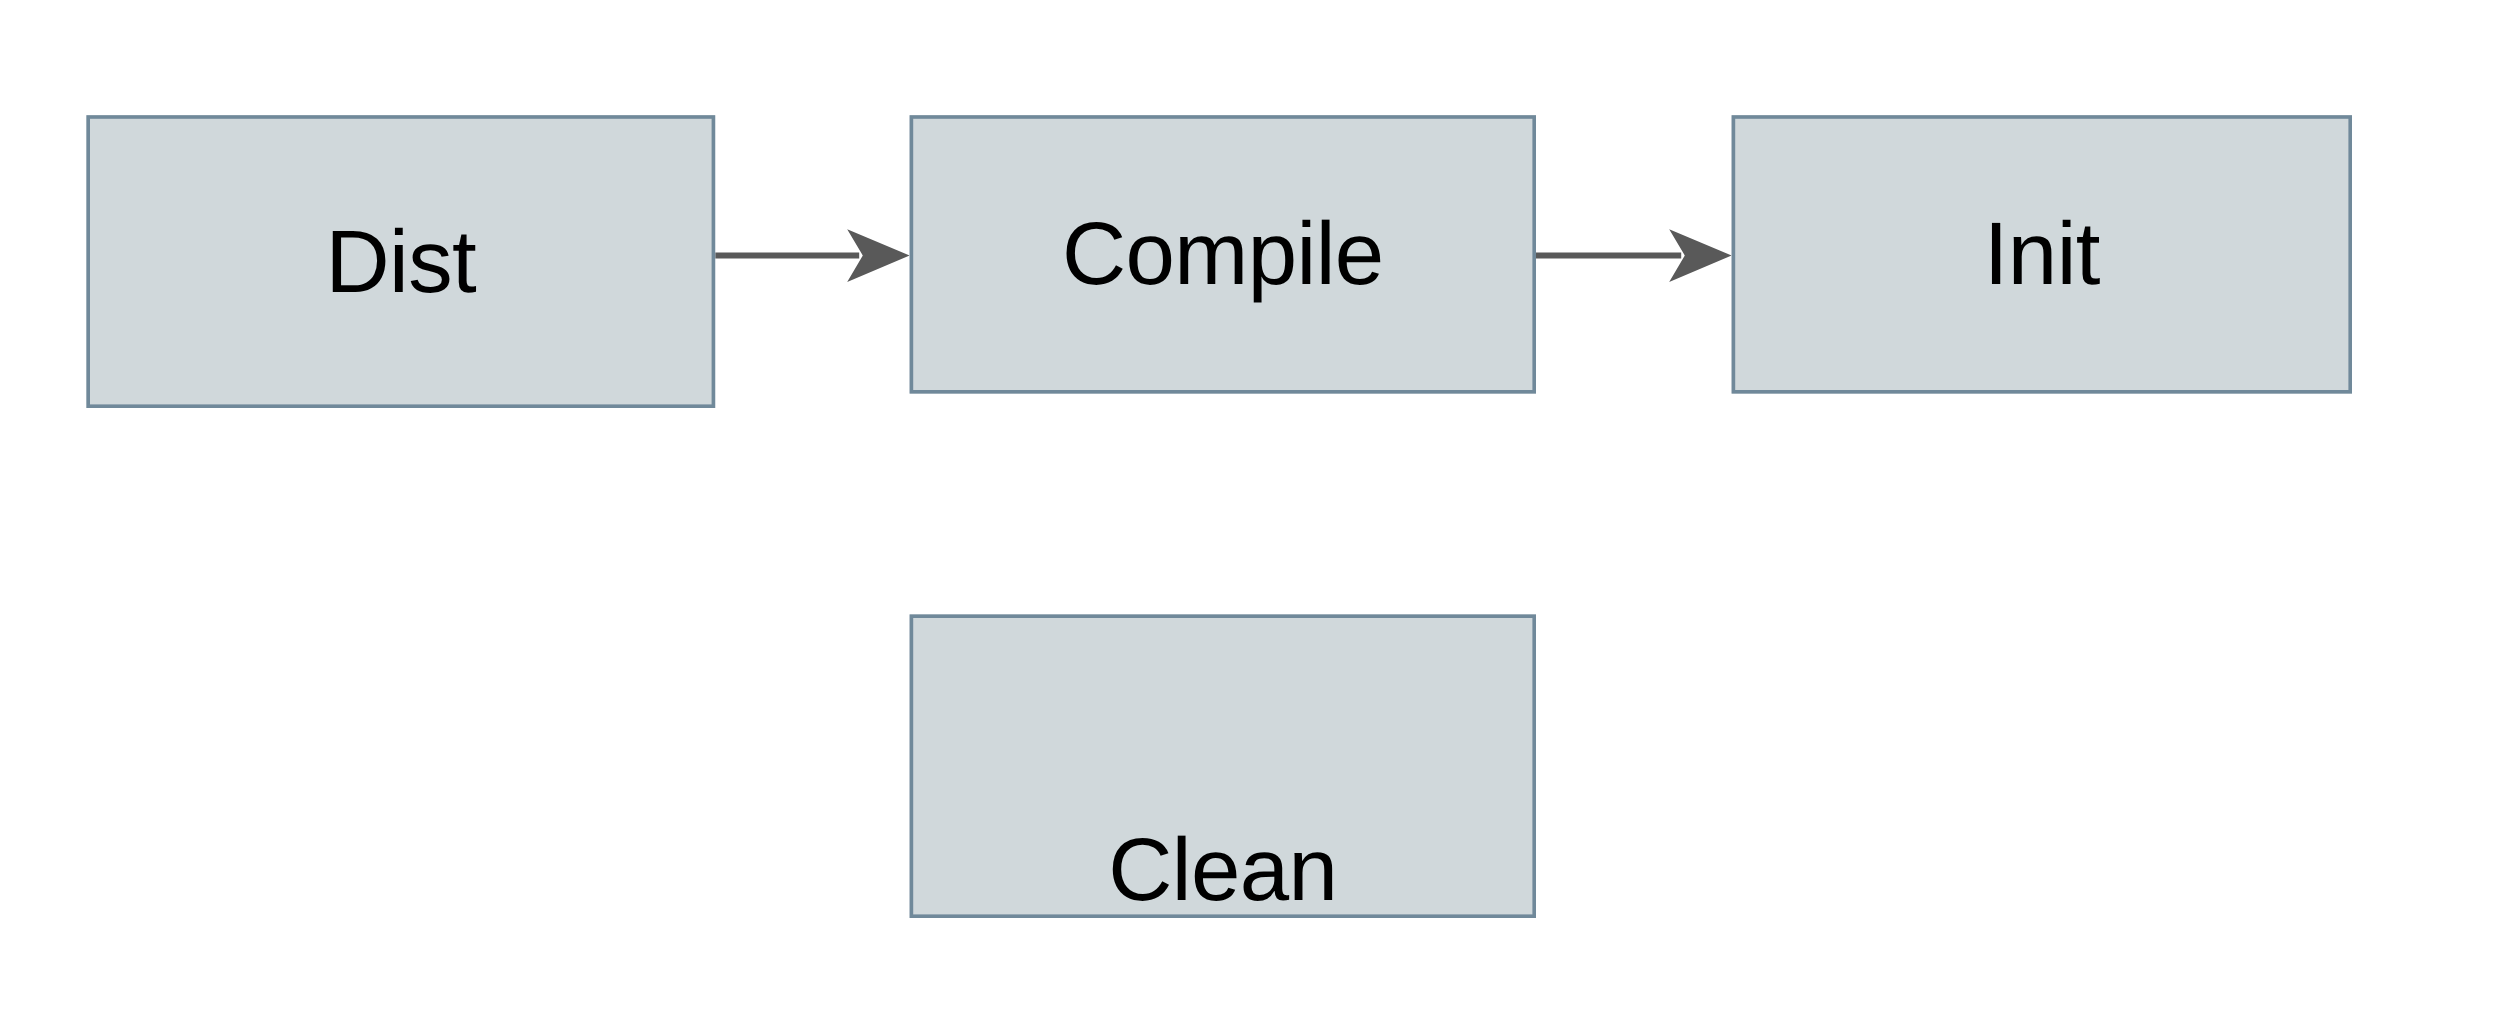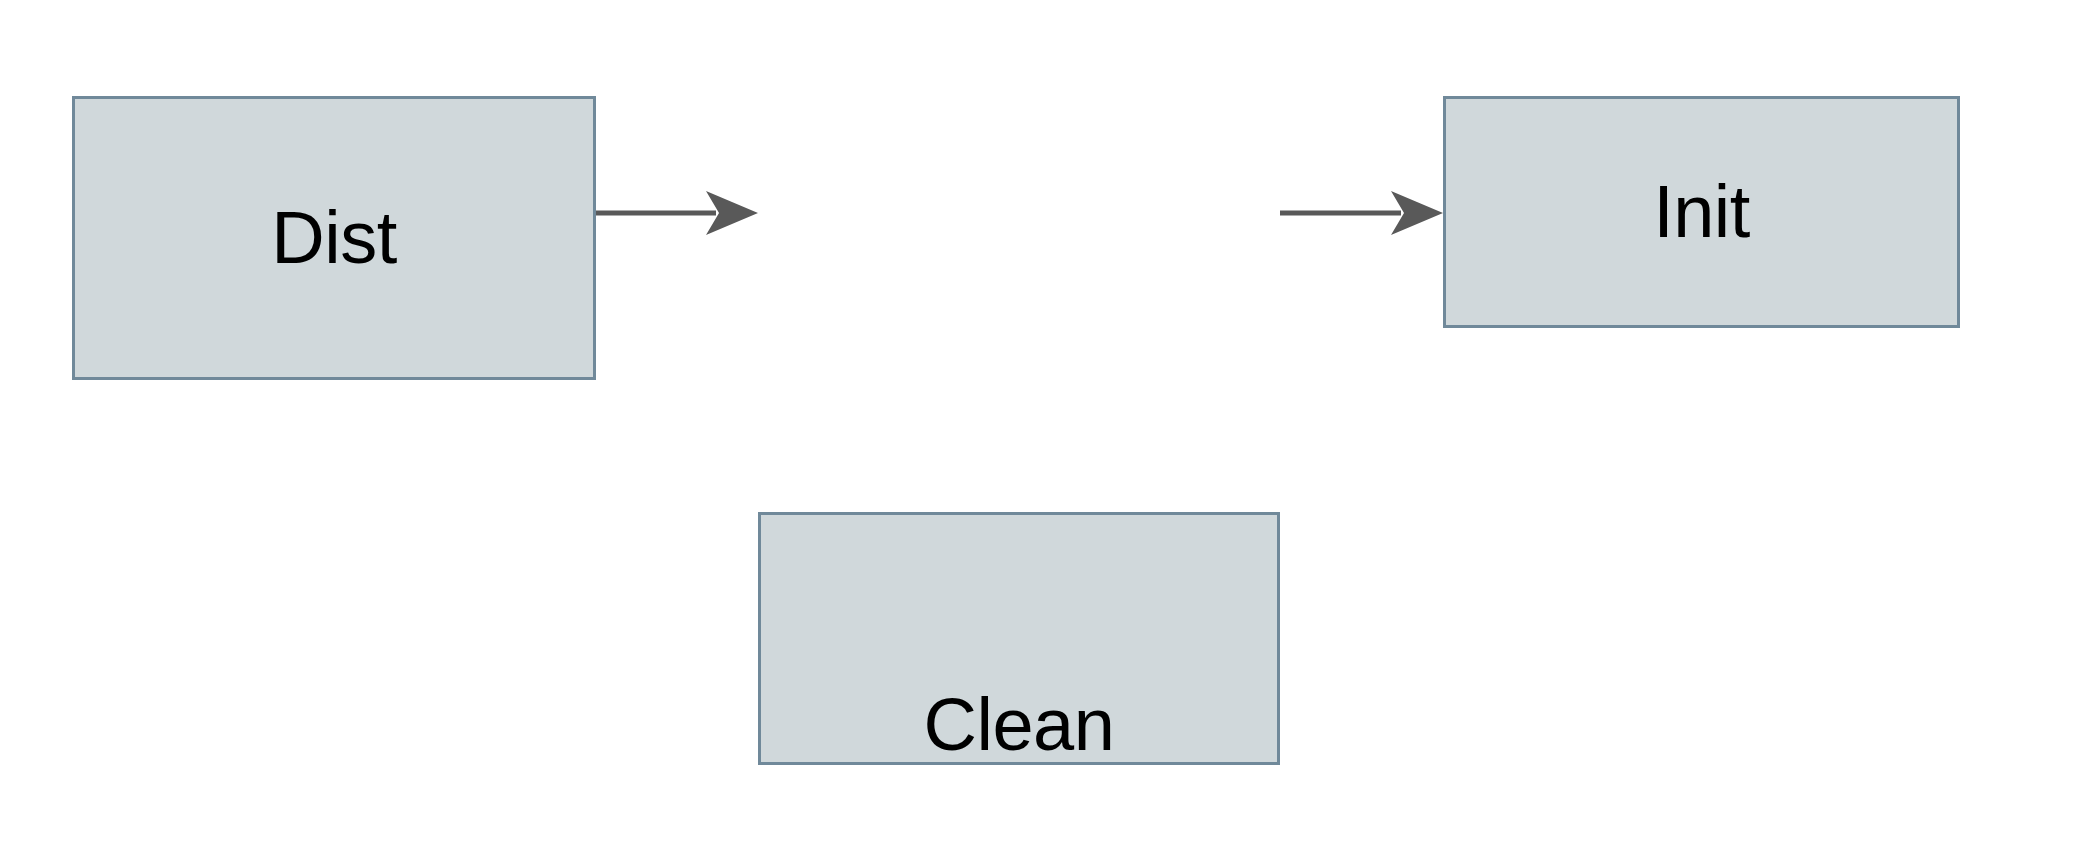--- a/index.html
+++ b/index.html
@@ -57,24 +57,27 @@
     </svg>
   </div>
 
   <div class="edge" style="left:1280px; top:189px; width:163px; height:48px;">
     <svg width="163" height="48" viewBox="0 0 163 48" xmlns="http://www.w3.org/2000/svg">
       <line x1="0" y1="24" x2="121" y2="24" stroke="#595959" stroke-width="5"></line>
       <path d="M 163 24 L 111 46 L 124 24 L 111 2 Z" fill="#595959"></path>
     </svg>
   </div>
 
-  <div class="node" style="left:72px; top:96px; width:524px; height:284px;">
+  <div class="node" style="left:72px; top:96px; width:524px; height:244px;">
     <span class="node-label">Dist</span>
   </div>
 
+  <div class="node" style="left:758px; top:96px; width:522px; height:232px;">
+    <span class="node-label">Compile</span>
+  </div>
 
   <div class="node" style="left:1443px; top:96px; width:517px; height:232px;">
     <span class="node-label">Init</span>
   </div>
 
   <div class="node" style="left:758px; top:512px; width:522px; height:253px;align-items:flex-end;">
     <span class="node-label">Clean</span>
   </div>
 
 </div>

